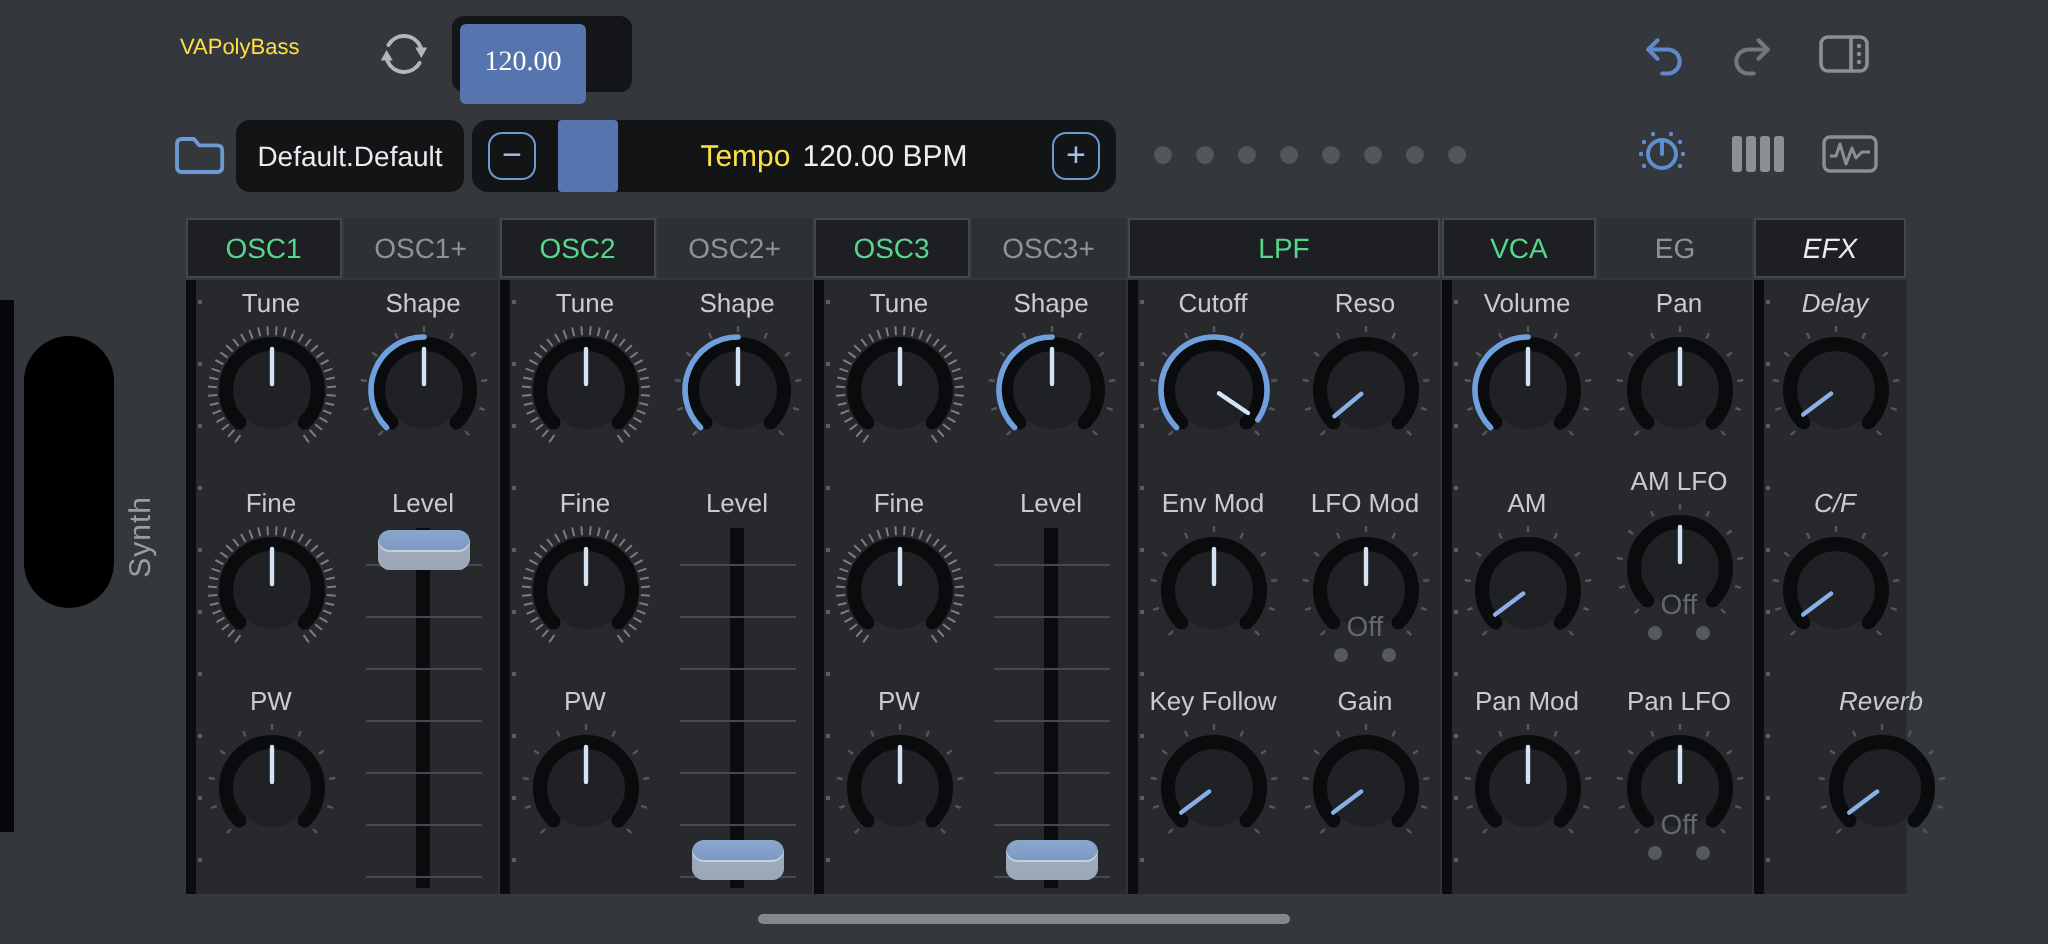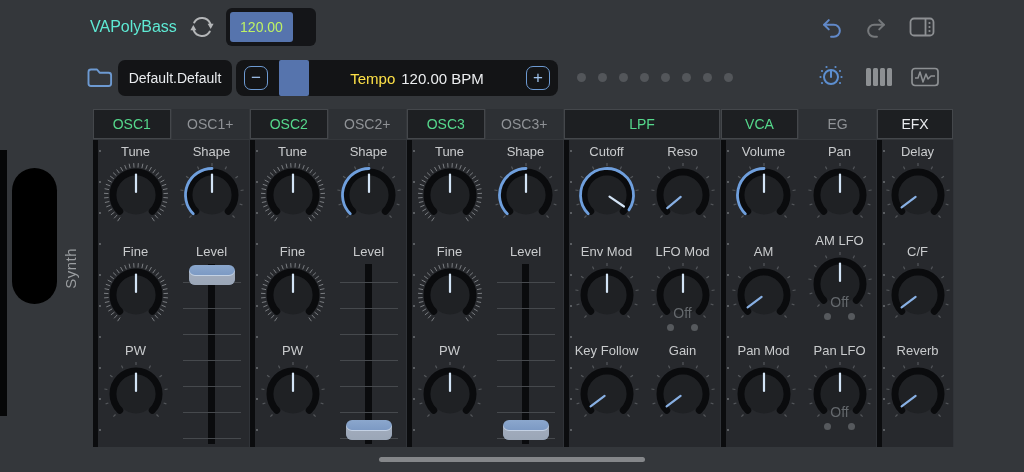--- a/index.html
+++ b/index.html
@@ -4,25 +4,25 @@
 <style>
   html,body{margin:0;padding:0;background:#1a1b1d;}
   .screen{
     position:relative;width:1024px;height:472px;overflow:hidden;
     background:#34373b;
     font-family:"Liberation Sans", sans-serif;
     -webkit-font-smoothing:antialiased;
   }
   .abs{position:absolute;}
   
-  .plugin-name{left:90px;top:18px;font-size:16px;color:#5eead4;}
+  .plugin-name{left:90px;top:18px;font-size:11px;color:#fde047;}
   .icon-btn{display:flex;align-items:center;justify-content:center;}
   .bpm-box{left:226px;top:8px;width:90px;height:38px;background:#141518;border-radius:6px;}
-  .bpm-field{position:absolute;left:4px;top:4px;width:63px;height:30px;background:#5674ad;border-radius:3px;
-    display:flex;align-items:center;justify-content:center;color:#bef264;font-size:14px;}
+  .bpm-field{position:absolute;left:4px;top:4px;width:63px;height:40px;background:#5674ad;border-radius:3px;
+    display:flex;align-items:center;justify-content:center;color:#ffffff;font-size:14px;font-family:Liberation Serif, serif;}
   
   .preset-box{left:118px;top:60px;width:114px;height:36px;background:#131416;border-radius:7px;
     display:flex;align-items:center;justify-content:center;color:#e9ebee;font-size:14px;}
   .tempo-bar{left:236px;top:60px;width:322px;height:36px;background:#131416;border-radius:8px;}
   .step-btn{position:absolute;top:6px;width:24px;height:24px;border:1.5px solid #6d9ad2;border-radius:7px;
     color:#9fc2ec;font-size:17px;line-height:22px;text-align:center;box-sizing:border-box;}
   .tempo-handle{position:absolute;left:43px;top:0;width:30px;height:36px;background:#5674ad;border-radius:2px;}
   .tempo-text{position:absolute;left:80px;right:40px;top:0;height:36px;display:flex;align-items:center;justify-content:center;
     font-size:15px;white-space:pre;}
   .tempo-lab{color:#fde047;}
@@ -875,21 +875,21 @@
               <line x1="35.0" y1="32.0" x2="35.0" y2="14.5" stroke="#d3e4f6" stroke-width="2.2" stroke-linecap="round"></line>
             </svg>
             <div class="offtxt">Off</div>
             <div class="offdots">
               <i></i>
               <i></i>
             </div>
           </div>
         </div>
       </div>
-      <div class="column" style="width: 77px;">
+      <div class="column" style="width: 77px; font-style: italic;">
         <div class="tabstrip">
           <div class="tab white">EFX</div>
         </div>
         <div class="colbody">
           <div class="cell" style="left: 0px; width: 71px; top: 4px;">
             <div class="klabel">Delay</div>
             <svg width="70" height="70" viewBox="0 0 70 70">
               <line x1="14.5" y1="55.5" x2="12.4" y2="57.6" stroke="#54575b" stroke-width="1.2"></line>
               <line x1="7.4" y1="44.0" x2="4.6" y2="44.9" stroke="#54575b" stroke-width="1.2"></line>
               <line x1="6.4" y1="30.5" x2="3.4" y2="30.0" stroke="#54575b" stroke-width="1.2"></line>
@@ -918,21 +918,21 @@
               <line x1="48.2" y1="9.2" x2="49.5" y2="6.5" stroke="#54575b" stroke-width="1.2"></line>
               <line x1="58.5" y1="18.0" x2="60.9" y2="16.2" stroke="#54575b" stroke-width="1.2"></line>
               <line x1="63.6" y1="30.5" x2="66.6" y2="30.0" stroke="#54575b" stroke-width="1.2"></line>
               <line x1="62.6" y1="44.0" x2="65.4" y2="44.9" stroke="#54575b" stroke-width="1.2"></line>
               <line x1="55.5" y1="55.5" x2="57.6" y2="57.6" stroke="#54575b" stroke-width="1.2"></line>
               <circle cx="35" cy="35" r="19.5" fill="#1f2124"></circle>
               <path d="M 18.74 51.26 A 23 23 0 1 1 51.26 51.26" stroke="#0a0b0d" stroke-width="7" fill="none" stroke-linecap="round"></path>
               <line x1="32.6" y1="36.8" x2="18.6" y2="47.3" stroke="#88b0e4" stroke-width="2.2" stroke-linecap="round"></line>
             </svg>
           </div>
-          <div class="cell" style="left: 0px; width: 71px; top: 203px;">
+          <div class="cell" style="left: 0px; width: 71px; top: 203px; padding-left: 46px;">
             <div class="klabel">Reverb</div>
             <svg width="70" height="70" viewBox="0 0 70 70">
               <line x1="14.5" y1="55.5" x2="12.4" y2="57.6" stroke="#54575b" stroke-width="1.2"></line>
               <line x1="7.4" y1="44.0" x2="4.6" y2="44.9" stroke="#54575b" stroke-width="1.2"></line>
               <line x1="6.4" y1="30.5" x2="3.4" y2="30.0" stroke="#54575b" stroke-width="1.2"></line>
               <line x1="11.5" y1="18.0" x2="9.1" y2="16.2" stroke="#54575b" stroke-width="1.2"></line>
               <line x1="21.8" y1="9.2" x2="20.5" y2="6.5" stroke="#54575b" stroke-width="1.2"></line>
               <line x1="35.0" y1="6.0" x2="35.0" y2="3.0" stroke="#54575b" stroke-width="1.2"></line>
               <line x1="48.2" y1="9.2" x2="49.5" y2="6.5" stroke="#54575b" stroke-width="1.2"></line>
               <line x1="58.5" y1="18.0" x2="60.9" y2="16.2" stroke="#54575b" stroke-width="1.2"></line>

